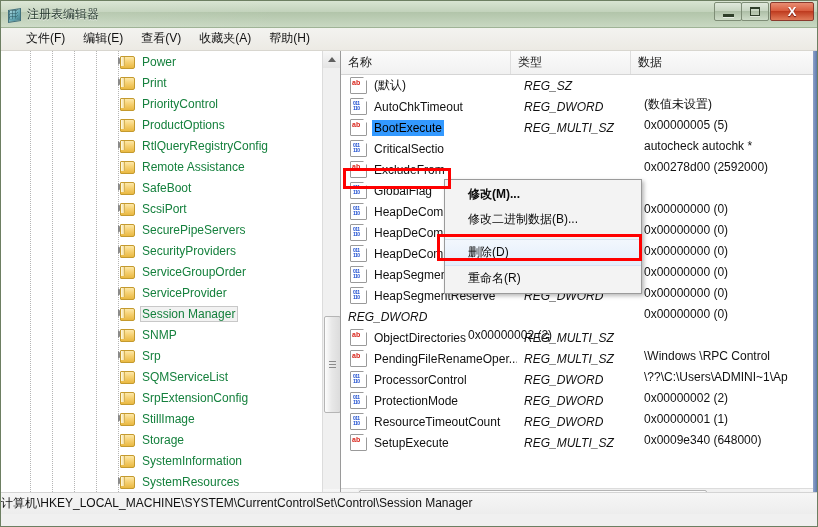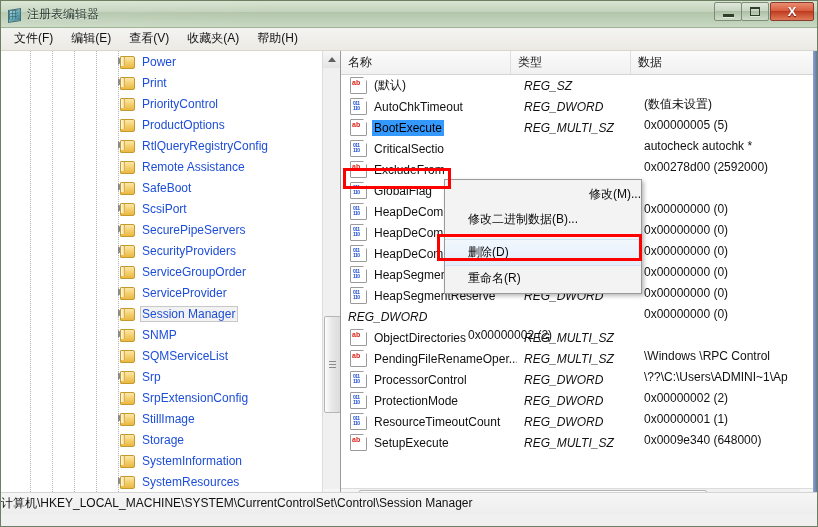--- a/index.html
+++ b/index.html
@@ -130,21 +130,21 @@
     font-family: "Liberation Sans", sans-serif;
   }
 
   
   #menubar {
     height: 22px;
     background: linear-gradient(to bottom, #f3f3f0 0%, #eceae4 100%);
     border-bottom: 1px solid #d8d6cf;
     display: flex;
     align-items: center;
-    padding-left: 4px;
+    padding-left: 16px;
   }
   .menu-item {
     padding: 2px 9px 3px 9px;
     font-size: 12px;
     color: #111111;
     white-space: nowrap;
     cursor: default;
   }
 
   
@@ -213,21 +213,21 @@
   .folder::after {
     content: "";
     position: absolute;
     left: 2px; top: 2px;
     width: 3px; height: 9px;
     background: linear-gradient(to right, #fffbe8, #f3dc9a);
     border-right: 1px solid #d5b258;
   }
   .tree-label {
     font-size: 12px;
-    color: #1d4ed8;
+    color: #15803d;
     padding: 1px 3px 1px 2px;
   }
   .tree-row.selected .tree-label {
     background: #f2f2f2;
     border: 1px solid #c8c8c8;
     padding: 0px 2px 0px 1px;
   }
   
   #tree-guides {
     position: absolute;
@@ -435,21 +435,21 @@
     z-index: 40;
   }
   .ctx-item {
     height: 25px;
     line-height: 25px;
     padding-left: 23px;
     font-size: 12px;
     color: #0a0a0a;
     white-space: nowrap;
   }
-  .ctx-item.bold { font-weight: normal; text-align: right; }
+  .ctx-item.bold { font-weight: bold; }
   .ctx-item.hl {
     background: linear-gradient(to bottom, #f2f7fd, #e3eefb);
     border-top: 1px solid #d4e3f3;
     border-bottom: 1px solid #d4e3f3;
   }
   .ctx-sep {
     height: 1px;
     margin: 3px 2px 3px 2px;
     background: #d0d0d0;
   }
@@ -587,27 +587,27 @@
             <span class="expander"></span>
             <span class="folder"></span>
             <span class="tree-label">Session Manager</span>
           </div>
           <div class="tree-row">
             <span class="expander"></span>
             <span class="folder"></span>
             <span class="tree-label">SNMP</span>
           </div>
           <div class="tree-row">
+            <span class="expander"></span>
+            <span class="folder"></span>
+            <span class="tree-label">Srp</span>
+          </div>
+          <div class="tree-row">
             <span class="folder"></span>
             <span class="tree-label">SQMServiceList</span>
-          </div>
-          <div class="tree-row">
-            <span class="expander"></span>
-            <span class="folder"></span>
-            <span class="tree-label">Srp</span>
           </div>
           <div class="tree-row">
             <span class="folder"></span>
             <span class="tree-label">SrpExtensionConfig</span>
           </div>
           <div class="tree-row">
             <span class="expander"></span>
             <span class="folder"></span>
             <span class="tree-label">StillImage</span>
           </div>

